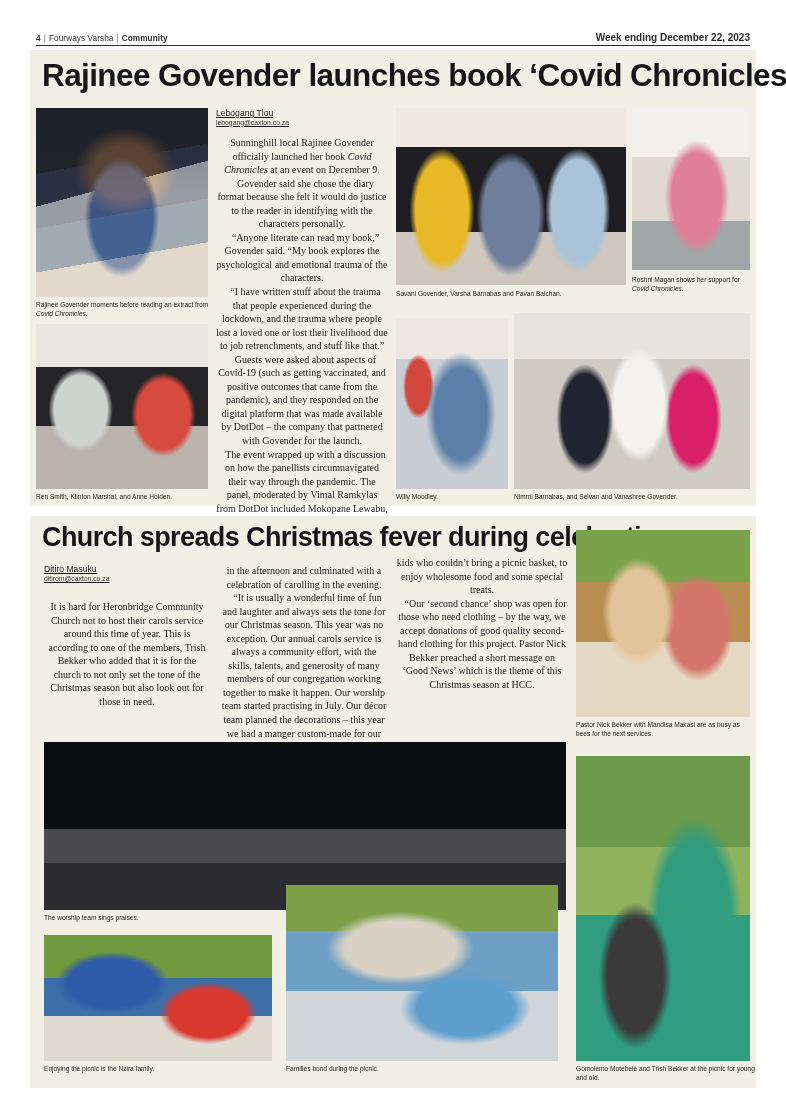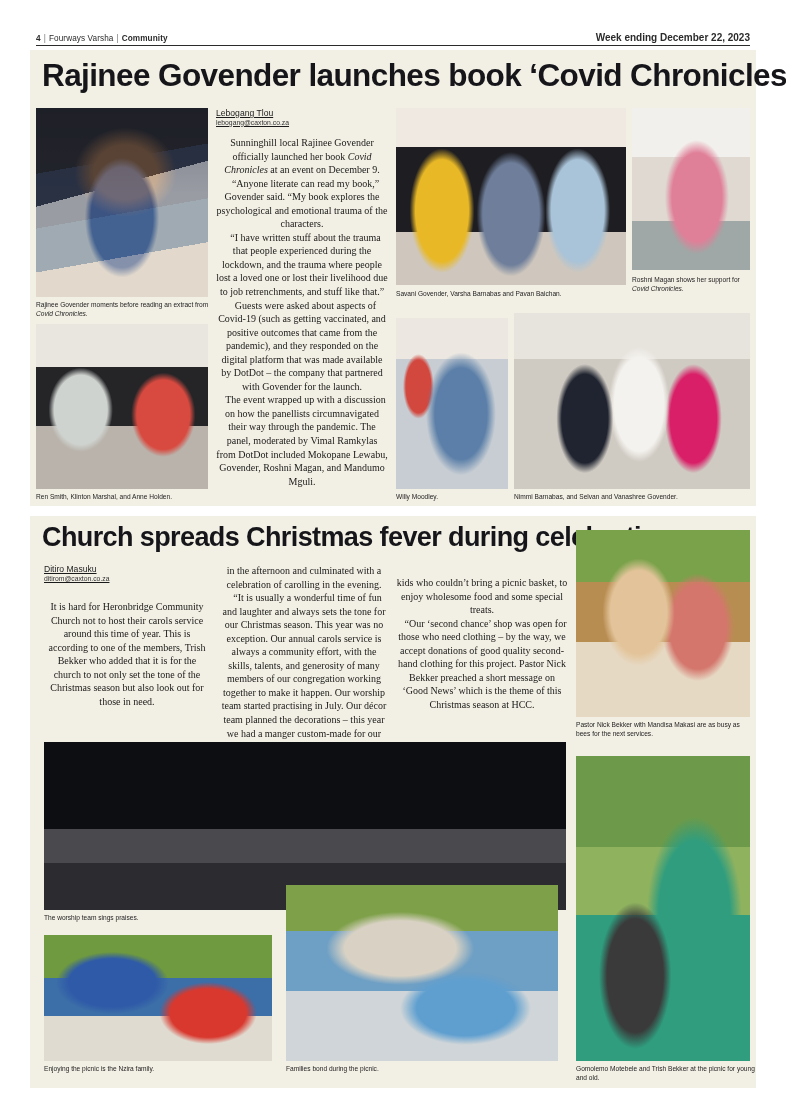--- a/index.html
+++ b/index.html
@@ -140,20 +140,21 @@
 
     <div class="headline h1-main">Rajinee Govender launches book ‘Covid Chronicles’</div>
 
     <div class="byline" style="left:186px; top:58px; width:170px;">
       <div class="name">Lebogang Tlou</div>
       <div class="mail">lebogang@caxton.co.za</div>
     </div>
 
     <div class="body-col" style="left:186px; top:86px; width:172px;">
       <p class="first">Sunninghill local Rajinee Govender officially launched her book <em>Covid Chronicles</em> at an event on December 9.</p>
+      <p>Govender said she chose the diary format because she felt it would do justice to the reader in identifying with the characters personally.</p>
       <p>“Anyone literate can read my book,” Govender said. “My book explores the psychological and emotional trauma of the characters.</p>
       <p>“I have written stuff about the trauma that people experienced during the lockdown, and the trauma where people lost a loved one or lost their livelihood due to job retrenchments, and stuff like that.”</p>
       <p>Guests were asked about aspects of Covid-19 (such as getting vaccinated, and positive outcomes that came from the pandemic), and they responded on the digital platform that was made available by DotDot – the company that partnered with Govender for the launch.</p>
       <p>The event wrapped up with a discussion on how the panellists circumnavigated their way through the pandemic. The panel, moderated by Vimal Ramkylas from DotDot included Mokopane Lewabu, Govender, Roshni Magan, and Mandumo Mguli.</p>
     </div>
 
     <div class="photo g1" style="left:6px; top:58px; width:172px; height:189px;">
         <div class="ph-inner g1b" style="opacity:.55"></div>
       </div>
     <div class="caption" style="left:6px; top:251px; width:175px;">Rajinee Govender moments before reading an extract from <em>Covid Chronicles</em>.</div>
@@ -185,21 +186,21 @@
 
     <div class="body-col" style="left:14px; top:84px; width:166px;">
       <p class="first">It is hard for Heronbridge Community Church not to host their carols service around this time of year. This is according to one of the members, Trish Bekker who added that it is for the church to not only set the tone of the Christmas season but also look out for those in need.</p>
     </div>
 
     <div class="body-col" style="left:190px; top:48px; width:168px;">
       <p class="first">in the afternoon and culminated with a celebration of carolling in the evening.</p>
       <p>“It is usually a wonderful time of fun and laughter and always sets the tone for our Christmas season. This year was no exception. Our annual carols service is always a community effort, with the skills, talents, and generosity of many members of our congregation working together to make it happen. Our worship team started practising in July. Our décor team planned the decorations – this year we had a manger custom-made for our service. Some members of the congregation provided goodie bags for</p>
     </div>
 
-    <div class="body-col" style="left:366px; top:60px; width:172px;">
+    <div class="body-col" style="left:366px; top:40px; width:172px;">
       <p class="first">kids who couldn’t bring a picnic basket, to enjoy wholesome food and some special treats.</p>
       <p>“Our ‘second chance’ shop was open for those who need clothing – by the way, we accept donations of good quality second-hand clothing for this project. Pastor Nick Bekker preached a short message on ‘Good News’ which is the theme of this Christmas season at HCC.</p>
     </div>
 
     <div class="photo g7" style="left:546px; top:14px; width:174px; height:187px;"></div>
     <div class="caption" style="left:546px; top:205px; width:178px;">Pastor Nick Bekker with Mandisa Makasi are as busy as bees for the next services.</div>
 
     <div class="photo g8" style="left:14px; top:226px; width:522px; height:168px;"></div>
     <div class="caption" style="left:14px; top:398px; width:300px;">The worship team sings praises.</div>
 

